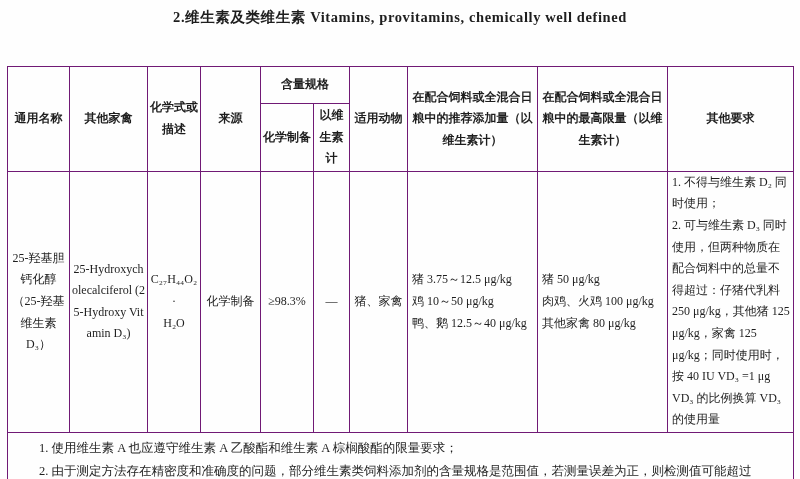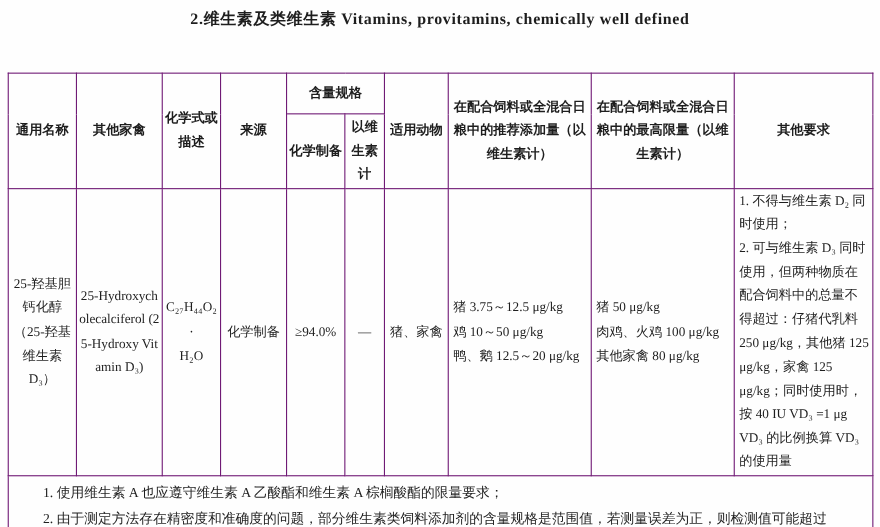--- a/index.html
+++ b/index.html
@@ -84,27 +84,27 @@
       <th>以维生素计</th>
     </tr>
     <tr class="drow">
       <td>25-羟基胆钙化醇（25-羟基维生素D₃）</td>
       <td class="break-all">25-Hydroxycholecalciferol (25-Hydroxy Vitamin D₃)</td>
       <td>
         <span class="formula-line">C₂₇H₄₄O₂ ·</span>
         <span class="formula-line">H₂O</span>
       </td>
       <td>化学制备</td>
-      <td>≥94.0%</td>
+      <td>≥98.3%</td>
       <td>—</td>
       <td>猪、家禽</td>
       <td class="cell-left">
         <p class="req-para">猪 3.75～12.5 μg/kg</p>
         <p class="req-para">鸡 10～50 μg/kg</p>
-        <p class="req-para">鸭、鹅 12.5～20 μg/kg</p>
+        <p class="req-para">鸭、鹅 12.5～40 μg/kg</p>
       </td>
       <td class="cell-left">
         <p class="req-para">猪 50 μg/kg</p>
         <p class="req-para">肉鸡、火鸡 100 μg/kg</p>
         <p class="req-para">其他家禽 80 μg/kg</p>
       </td>
       <td class="cell-left cell-top">
         <p class="req-para">1. 不得与维生素 D₂ 同时使用；</p>
         <p class="req-para">2. 可与维生素 D₃ 同时使用，但两种物质在配合饲料中的总量不得超过：仔猪代乳料 250 μg/kg，其他猪 125 μg/kg，家禽 125 μg/kg；同时使用时，按 40 IU VD₃ =1 μg VD₃ 的比例换算 VD₃ 的使用量</p>
       </td>

